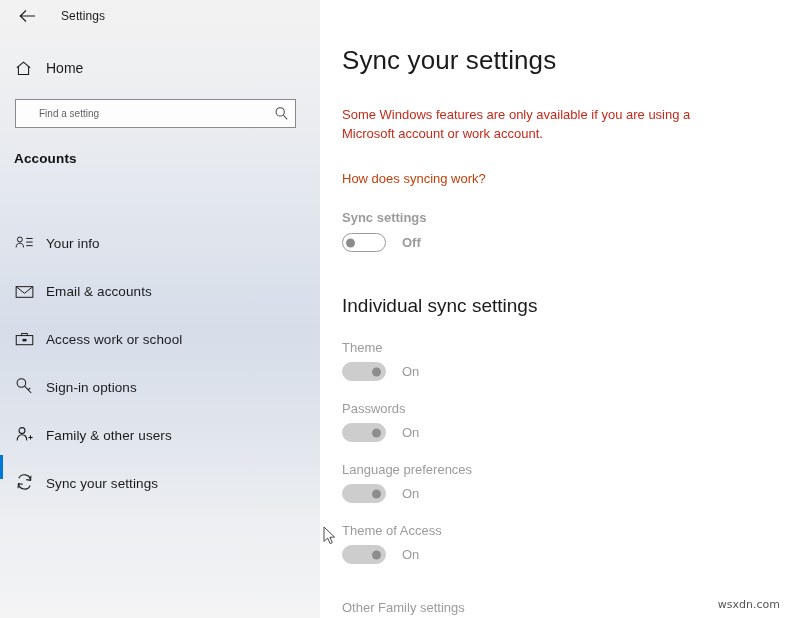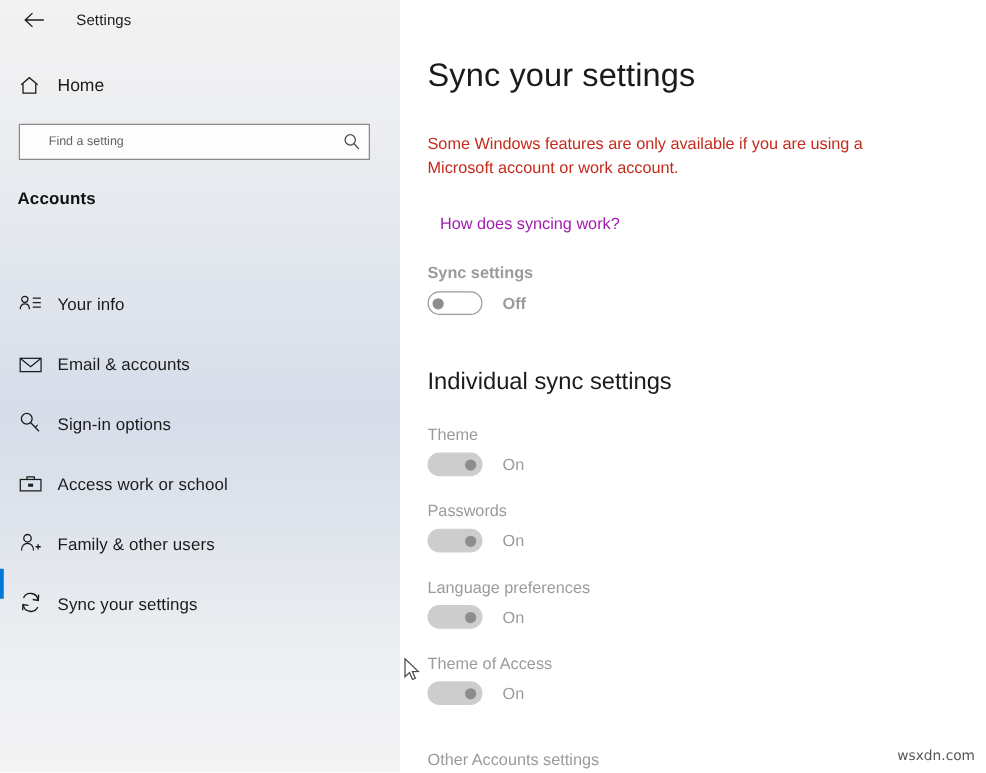--- a/index.html
+++ b/index.html
@@ -160,24 +160,23 @@
     width: 380px;
     font-size: 13px;
     line-height: 19px;
     color: #c42b1c;
   }
 
   .link {
     position: absolute;
     left: 22px; top: 171px;
     font-size: 13px;
-    color: #a21caf;
+    color: #c2410c;
     text-decoration: none;
     cursor: pointer;
-    margin-left: 10px;
   }
 
   .sync-group { position: absolute; left: 22px; top: 210px; font-weight: bold; }
   .group-label {
     font-size: 13px;
     color: #9b9b9b;
     margin-bottom: 8px;
   }
 
   .subhead {
@@ -315,39 +314,39 @@
             <rect x="1.2" y="2.4" width="17.6" height="11.2"></rect>
             <path d="M1.2 2.4 L10 9.4 L18.8 2.4"></path>
           </svg>
         </span>
         <span class="nav-label">Email &amp; accounts</span>
       </div>
 
       <div class="nav-item">
         <span class="accent"></span>
         <span class="nav-icon">
+          <svg width="19" height="16" viewBox="0 0 20 16" fill="none" stroke="currentColor" stroke-width="1.05">
+            <rect x="1.3" y="4.4" width="17.4" height="9.6"></rect>
+            <path d="M6.9 4.4 V2.2 H13.1 V4.4"></path>
+            <rect x="7.9" y="7.9" width="4.2" height="2.6" fill="currentColor" stroke="none"></rect>
+          </svg>
+        </span>
+        <span class="nav-label">Access work or school</span>
+      </div>
+
+      <div class="nav-item">
+        <span class="accent"></span>
+        <span class="nav-icon">
           <svg width="19" height="18" viewBox="0 0 19 18" fill="none" stroke="currentColor" stroke-width="1.05">
             <circle cx="6.4" cy="6" r="4.3"></circle>
             <path d="M9.6 9.2 L16.2 16"></path>
             <path d="M13.2 12.9 L15.2 10.9"></path>
           </svg>
         </span>
         <span class="nav-label">Sign-in options</span>
-      </div>
-
-      <div class="nav-item">
-        <span class="accent"></span>
-        <span class="nav-icon">
-          <svg width="19" height="16" viewBox="0 0 20 16" fill="none" stroke="currentColor" stroke-width="1.05">
-            <rect x="1.3" y="4.4" width="17.4" height="9.6"></rect>
-            <path d="M6.9 4.4 V2.2 H13.1 V4.4"></path>
-            <rect x="7.9" y="7.9" width="4.2" height="2.6" fill="currentColor" stroke="none"></rect>
-          </svg>
-        </span>
-        <span class="nav-label">Access work or school</span>
       </div>
 
       <div class="nav-item">
         <span class="accent"></span>
         <span class="nav-icon">
           <svg width="19" height="17" viewBox="0 0 19 17" fill="none" stroke="currentColor" stroke-width="1.05">
             <circle cx="7" cy="4.6" r="3"></circle>
             <path d="M2.2 14.4 C2.2 10.6 4.5 8.7 7 8.7 C9.5 8.7 11.8 10.6 11.8 14.4"></path>
             <path d="M13.4 11.4 H17.6 M15.5 9.3 V13.5"></path>
           </svg>
@@ -452,21 +451,21 @@
         <div class="toggle-row">
           <span class="switch on">
             <span class="knob"></span>
           </span>
           <span class="switch-state">On</span>
         </div>
       </div>
 
     </div>
 
-    <div class="other-label">Other Accounts settings</div>
+    <div class="other-label">Other Family settings</div>
 
   </div>
 
   <div class="watermark">wsxdn.com</div>
 
   <div class="cursor">
     <svg width="14" height="20" viewBox="0 0 14 20">
       <path d="M1 1 L1 15.4 L4.6 12.1 L7.1 17.6 L9.3 16.6 L6.9 11.3 L11.6 11.1 Z" fill="#ffffff" stroke="#4a4a4a" stroke-width="1"></path>
     </svg>
   </div>

